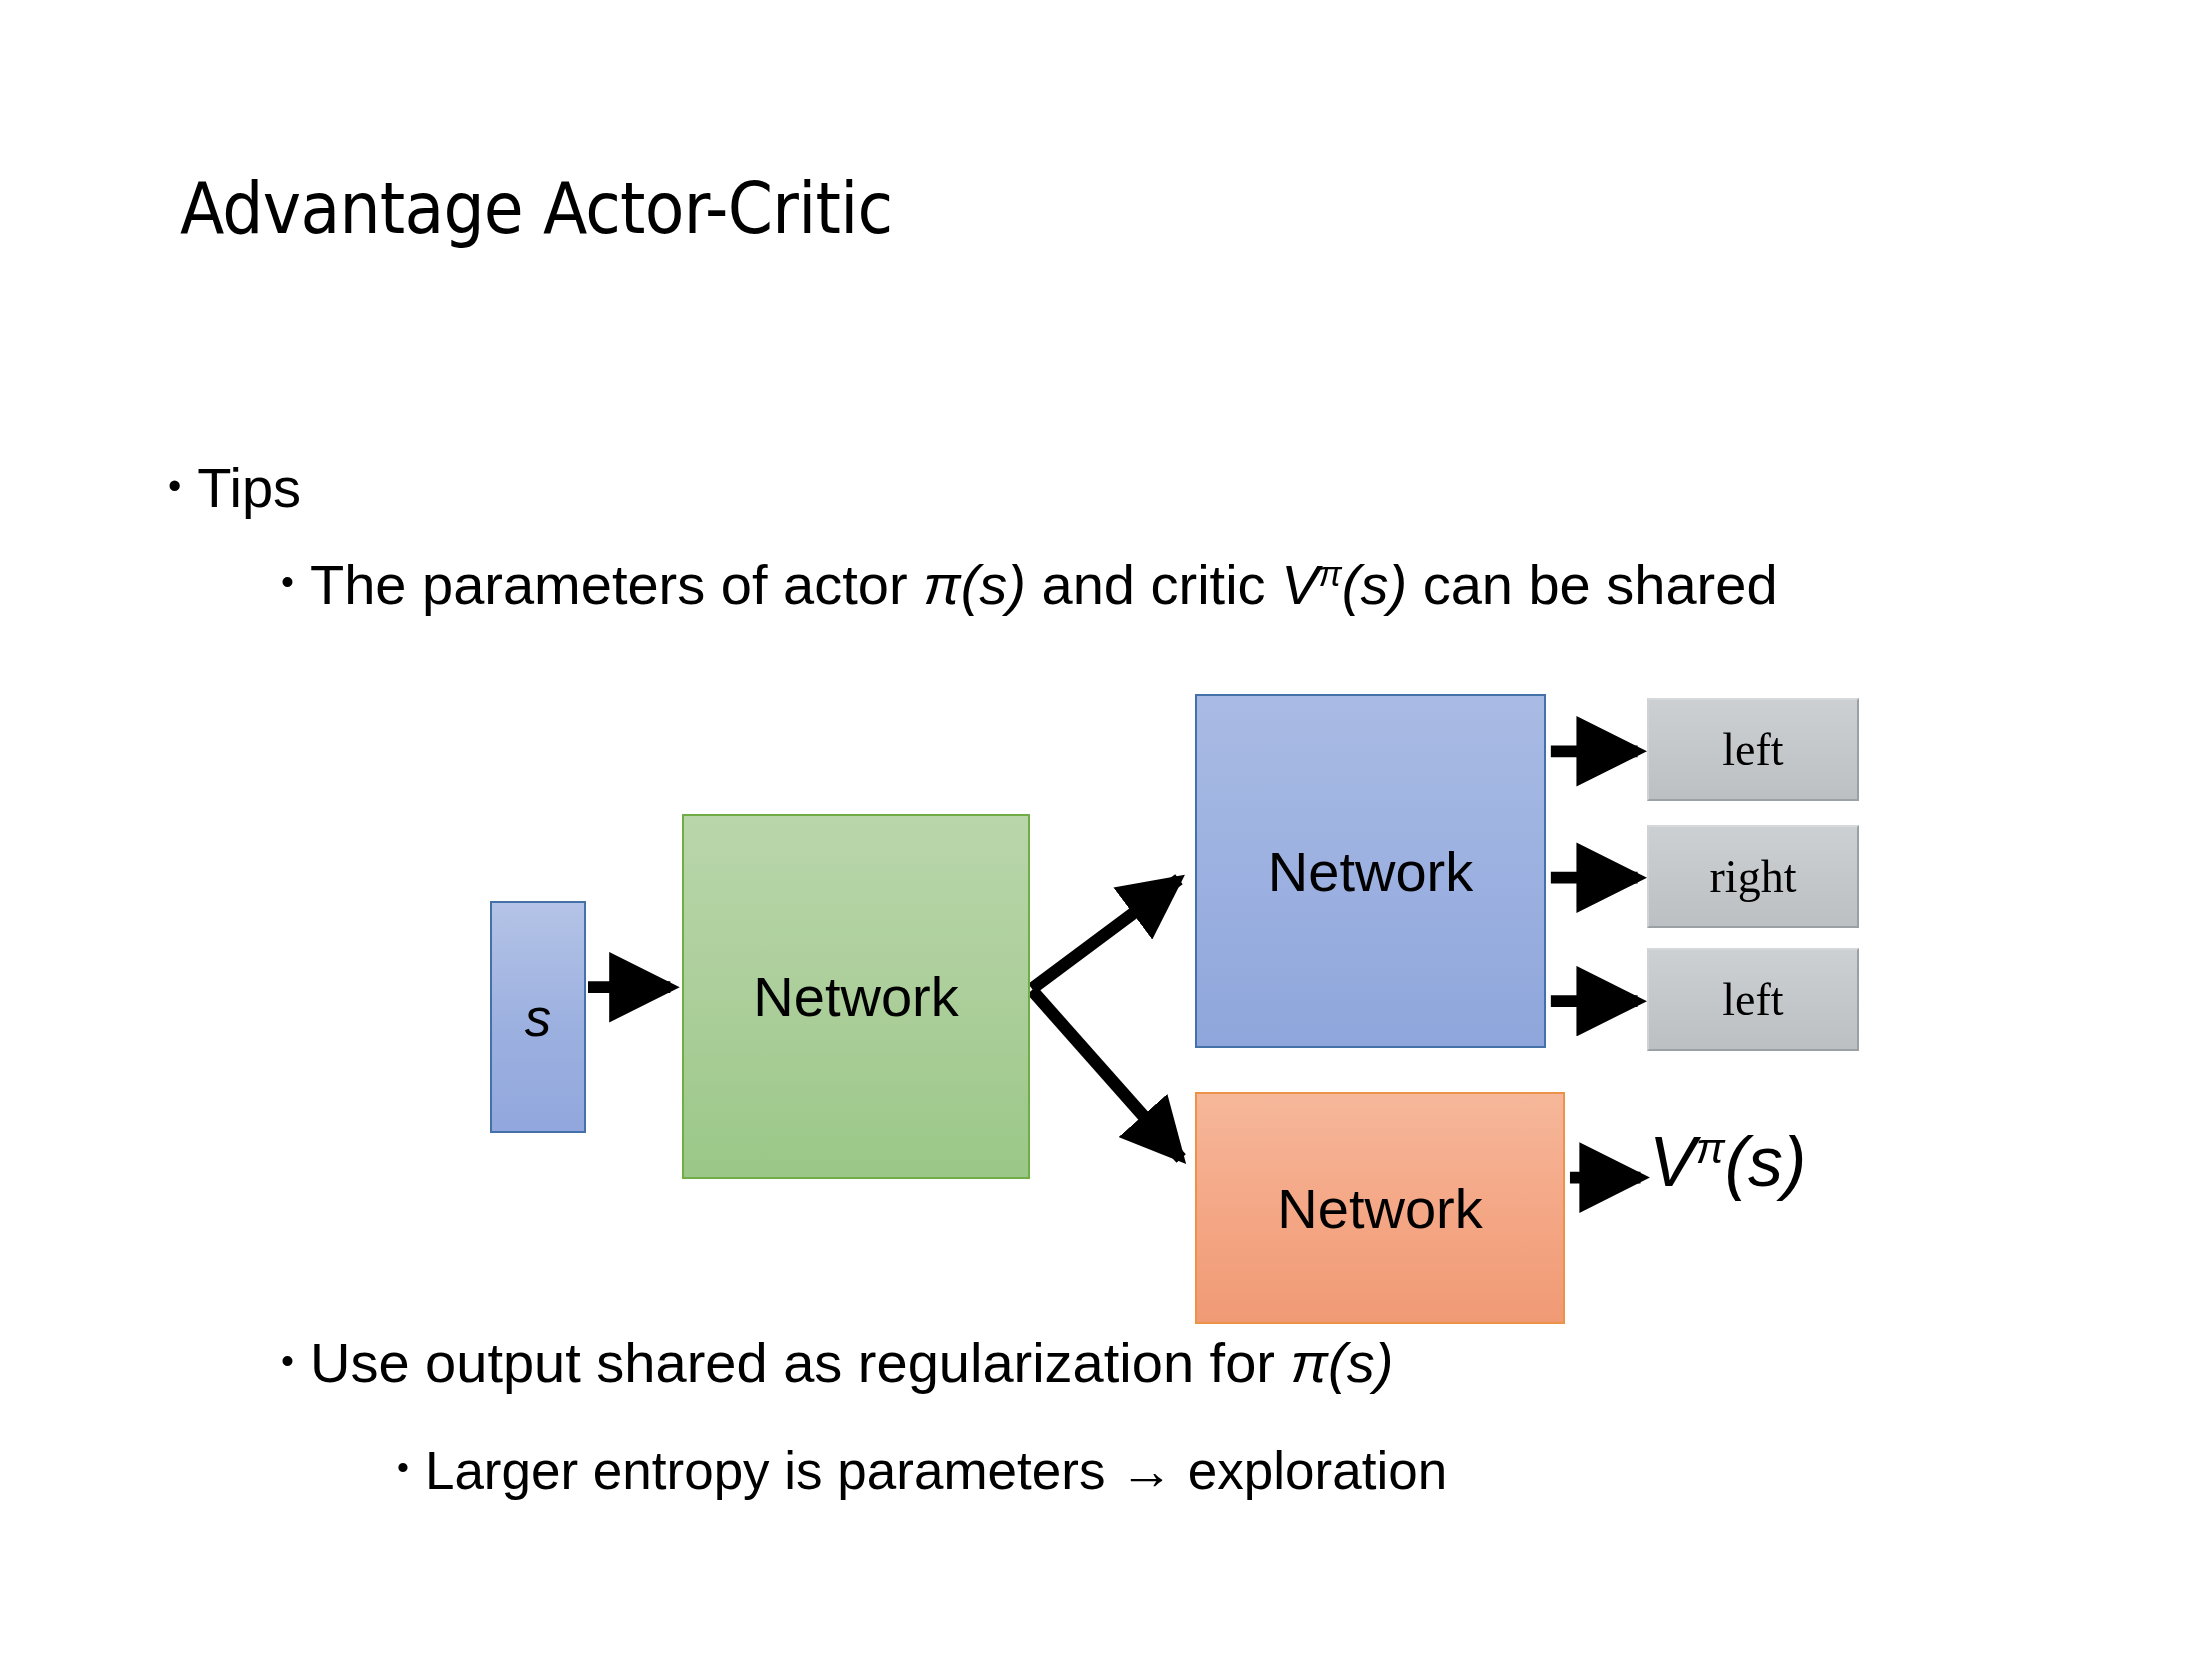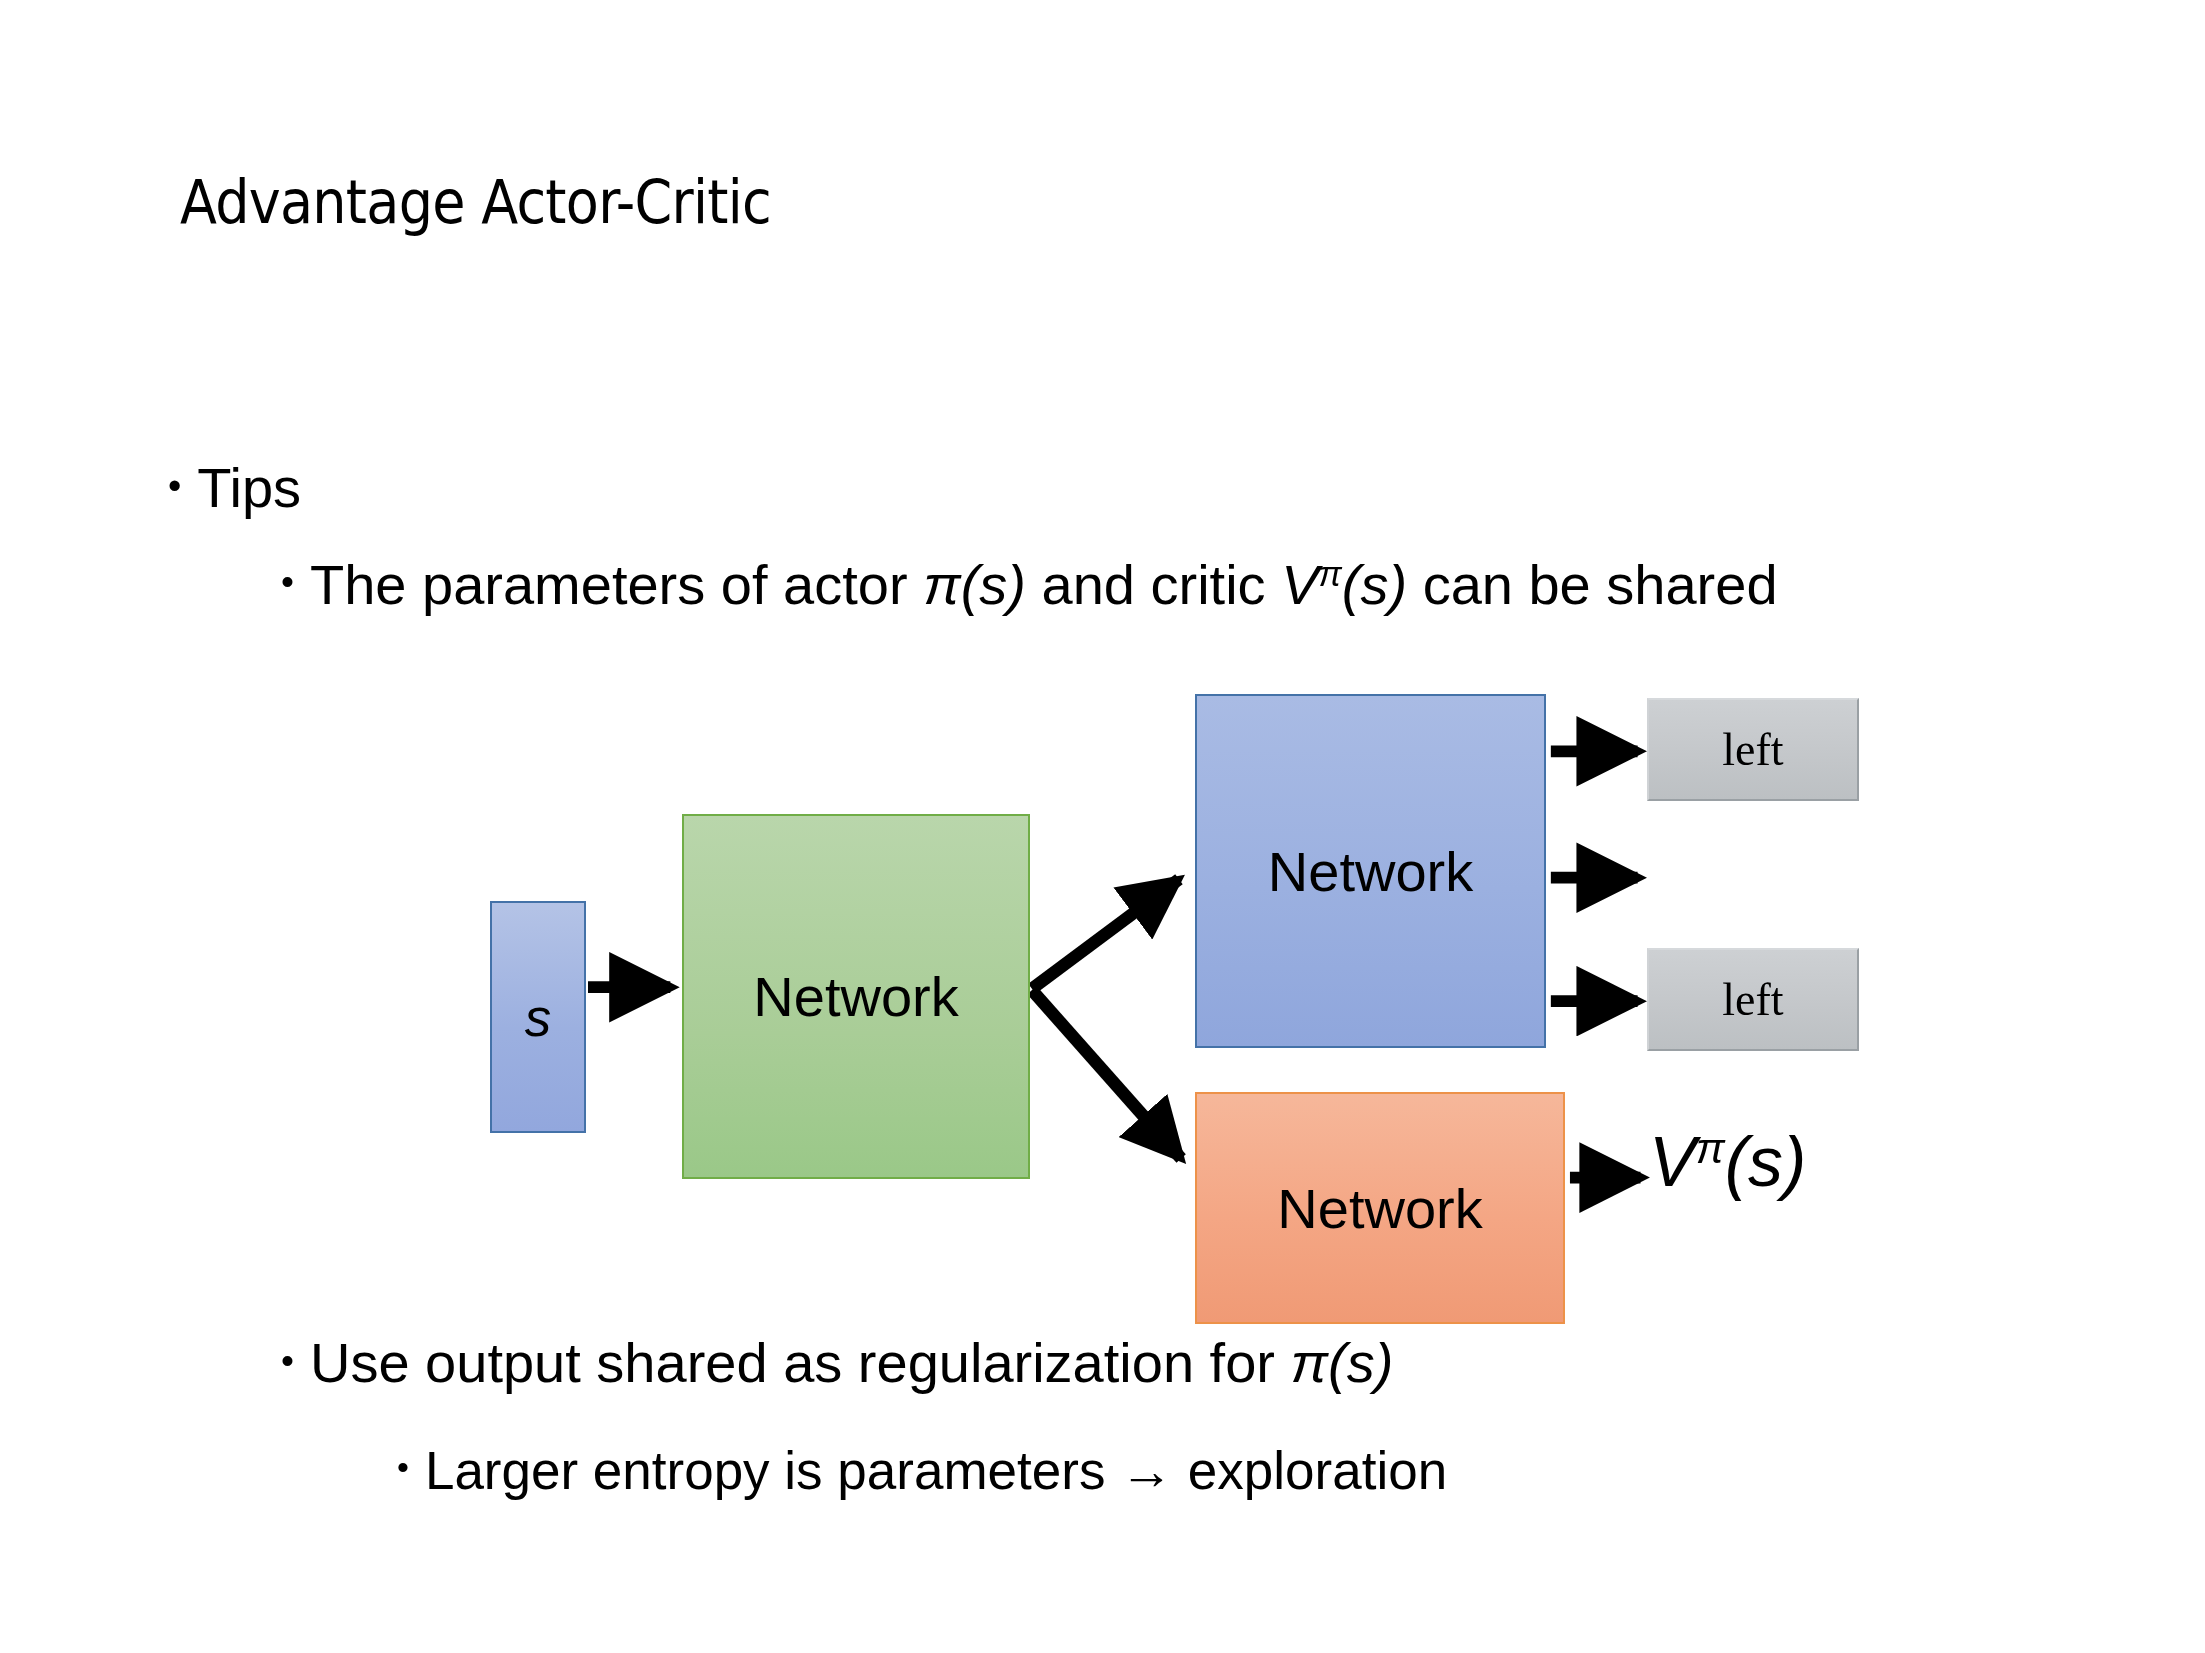--- a/index.html
+++ b/index.html
@@ -21,21 +21,21 @@
     background: #ffffff;
   }
 
   
   #slide-title {
     position: absolute;
     left: 180px;
     top: 171px;
     width: 1838px;
     font-family: "DejaVu Sans Condensed", "Liberation Sans Narrow", "Liberation Sans", sans-serif;
-    font-size: 60px;
+    font-size: 72px;
     font-weight: 300;
     letter-spacing: -0.7px;
     line-height: 1.05;
     color: #000000;
     white-space: nowrap;
   }
 
   
   .bullet {
     position: absolute;
@@ -252,20 +252,23 @@
       <span>Network</span>
     </div>
 
     <div class="box" id="box-critic">
       <span>Network</span>
     </div>
 
     <div class="box box-action" id="box-left">
       <span>left</span>
     </div>
+    <div class="box box-action" id="box-right">
+      <span>right</span>
+    </div>
     <div class="box box-action" id="box-fire">
       <span>left</span>
     </div>
 
     <div id="critic-output" class="math"><span>V</span><sup>π</sup><span>(s)</span></div>
 
   </div>
 
   <div class="bullet" id="bullet-entropy">
     <span class="dot">•</span>

